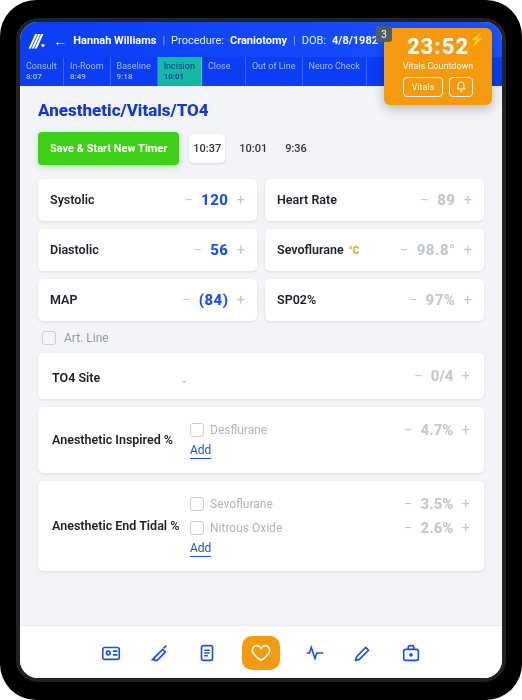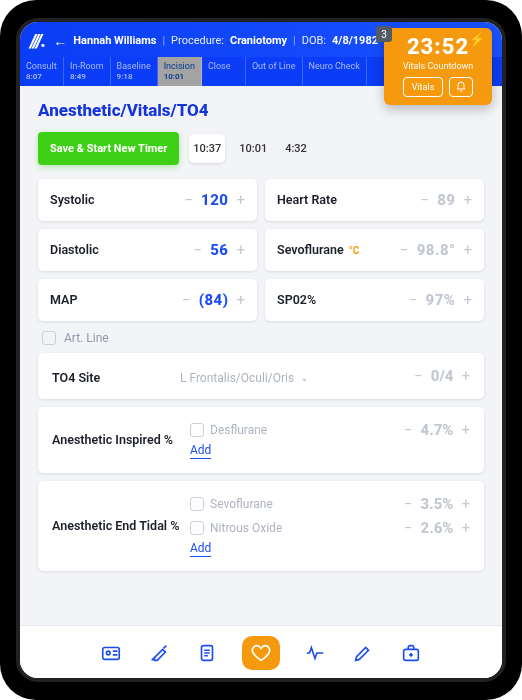--- a/index.html
+++ b/index.html
@@ -27,21 +27,21 @@
   .cd-label { font-size:9px; text-align:center; opacity:.95; margin-top:2px; }
   .cd-actions { display:flex; gap:6px; margin-top:6px; justify-content:center; }
   .cd-btn { border:1.5px solid #fff; border-radius:4px; font-size:9px; padding:3px 8px; color:#fff; display:flex; align-items:center; justify-content:center;text-align:center; }
   .cd-bell { width:24px; padding:3px 0; }
 
   
   .tabs { background:#0a3df5; display:flex; padding:0 0 0 4px; margin-top:6px; }
   .tab { color:#a8baff; font-size:9px; padding:5px 6px 4px 6px; border-right:1px solid rgba(255,255,255,.2); line-height:1.1; min-width:44px; }
   .tab .tlabel { display:block; }
   .tab .ttime { display:block; font-size:8px; font-weight:600; margin-top:1px; }
-  .tab.active { background:#a3a3a3; color:#003a8c; }
+  .tab.active { background:#14b8a6; color:#003a8c; }
 
   
   .content { flex:1; overflow-y:auto; padding:14px 18px 8px 18px; }
   .page-title { color:#1434e0; font-size:17px; font-weight:800; margin-bottom:12px; }
   .row-actions { display:flex; gap:10px; align-items:center; margin-bottom:14px; }
   .save-btn { background:#3ecf17; color:#fff; font-size:11px; font-weight:700; padding:10px 12px; border-radius:4px; white-space:nowrap; box-shadow:0 2px 6px rgba(62,207,23,.35); }
   .time-chip { background:#fff; border-radius:5px; box-shadow:0 1px 3px rgba(0,0,0,.12); padding:8px 4px; font-size:11px; color:#333; font-weight:500; }
   .time-chip.plain { box-shadow:none; background:transparent; }
 
   .vitals-grid { display:grid; grid-template-columns:1fr 1fr; gap:8px; }
@@ -154,21 +154,21 @@
       </div>
     </div>
 
     <div class="content">
       <div class="page-title">Anesthetic/Vitals/TO4</div>
 
       <div class="row-actions">
         <div class="save-btn">Save &amp; Start New Timer</div>
         <div class="time-chip">10:37</div>
         <div class="time-chip plain">10:01</div>
-        <div class="time-chip plain">4:32</div>
+        <div class="time-chip plain">9:36</div>
       </div>
 
       <div class="vitals-grid">
         <div class="vcard">
           <span class="vname">Systolic</span>
           <span class="vctrl">
             <span class="minus">−</span>
             <span class="vval vval-active">120</span>
             <span class="plus">+</span>
           </span>
@@ -217,21 +217,20 @@
 
       <div class="checkbox-row">
         <span class="chk"></span>
         <span>Art. Line</span>
       </div>
 
       <div class="longcard">
         <div class="lc-row">
           <span class="lc-label">TO4 Site</span>
           <span class="lc-select">
-            <span>L Frontalis/Oculi/Oris</span>
             <span class="chev">⌄</span>
           </span>
           <span class="lc-ctrl">
             <span class="minus">−</span>
             <span class="lc-val">0/4</span>
             <span class="plus">+</span>
           </span>
         </div>
       </div>
 

